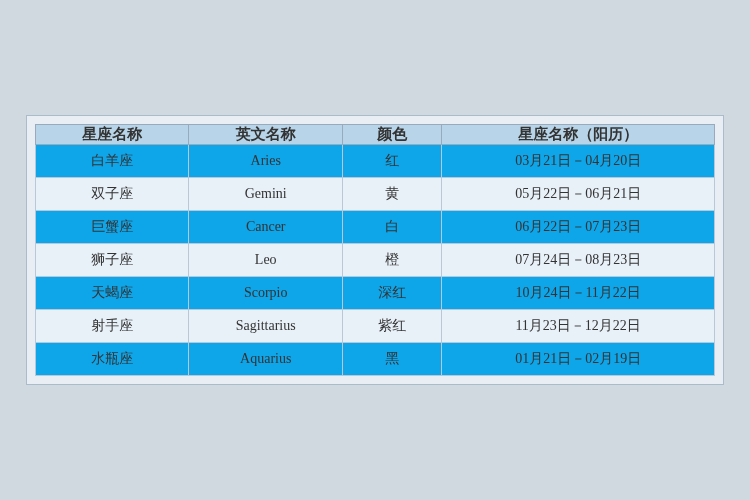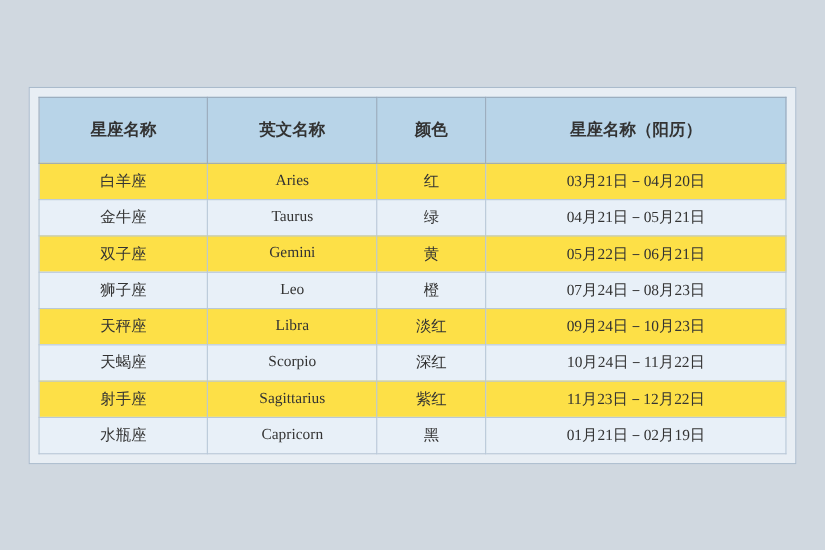--- a/index.html
+++ b/index.html
@@ -28,26 +28,26 @@
       border-collapse: collapse;
       width: 680px;
     }
 
     thead tr th {
       background-color: #b8d4e8;
       color: #333;
       font-weight: bold;
       font-size: 15px;
       text-align: center;
-      padding: 20px 12px;
+      padding: 0 12px;
       border: 1px solid #99aabb;
     }
 
     tbody tr td {
-      background-color: #fde047;
+      background-color: #0ea5e9;
       color: #333;
       font-size: 14px;
       text-align: center;
       padding: 7px 12px;
       border: 1px solid #b8c8d8;
     }
 
     tbody tr:nth-child(even) td {
       background-color: #e8f0f8;
     }
@@ -68,56 +68,50 @@
     </thead>
     <tbody>
 
     <tr>
           <td>白羊座</td>
           <td>Aries</td>
           <td>红</td>
           <td>03月21日－04月20日</td>
         </tr>
         <tr>
-          <td>金牛座</td>
-          <td>Taurus</td>
-          <td>绿</td>
-          <td>04月21日－05月21日</td>
-        </tr>
-        <tr>
           <td>双子座</td>
           <td>Gemini</td>
           <td>黄</td>
           <td>05月22日－06月21日</td>
         </tr>
         <tr>
+          <td>巨蟹座</td>
+          <td>Cancer</td>
+          <td>白</td>
+          <td>06月22日－07月23日</td>
+        </tr>
+        <tr>
           <td>狮子座</td>
           <td>Leo</td>
           <td>橙</td>
           <td>07月24日－08月23日</td>
-        </tr>
-        <tr>
-          <td>天秤座</td>
-          <td>Libra</td>
-          <td>淡红</td>
-          <td>09月24日－10月23日</td>
         </tr>
         <tr>
           <td>天蝎座</td>
           <td>Scorpio</td>
           <td>深红</td>
           <td>10月24日－11月22日</td>
         </tr>
         <tr>
           <td>射手座</td>
           <td>Sagittarius</td>
           <td>紫红</td>
           <td>11月23日－12月22日</td>
         </tr>
         <tr>
           <td>水瓶座</td>
-          <td>Capricorn</td>
+          <td>Aquarius</td>
           <td>黑</td>
           <td>01月21日－02月19日</td>
         </tr>
       </tbody>
   </table>
 </div>
 
 </body></html>

